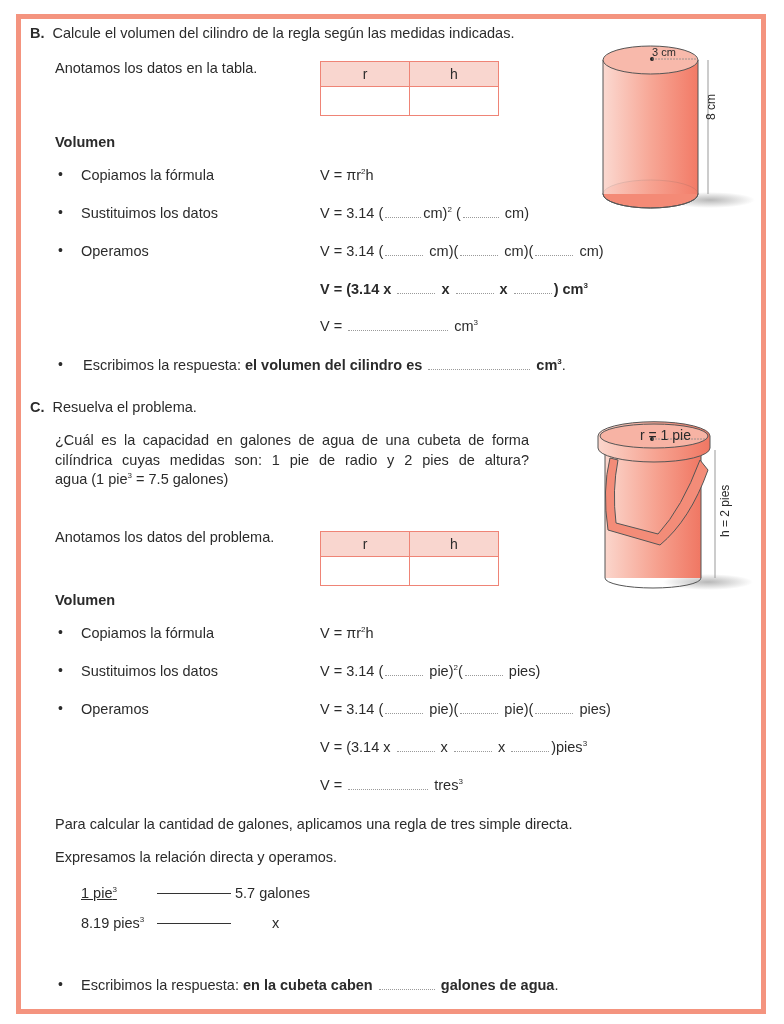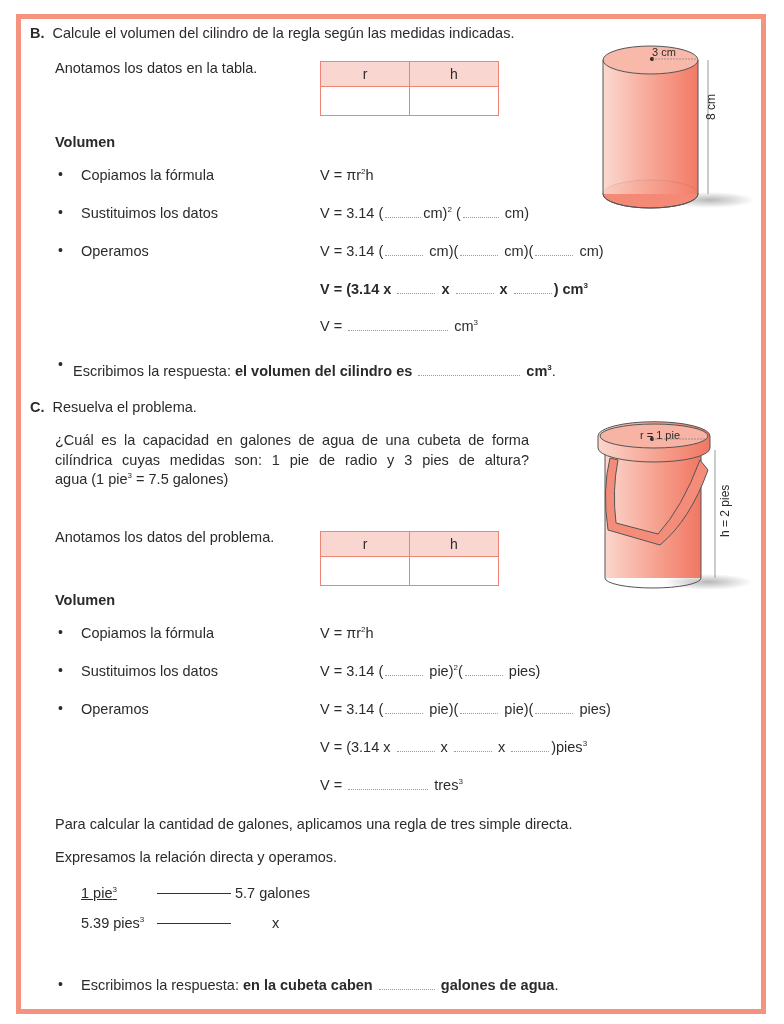--- a/index.html
+++ b/index.html
@@ -94,32 +94,32 @@
 
 <div class="t" style="left:320px;top:280px;font-weight:bold;">
   <span>V = (3.14 x</span> <span class="blank" style="width:38px"></span> <span>x</span> <span class="blank" style="width:38px"></span> <span>x</span> <span class="blank" style="width:38px"></span><span>) cm</span><sup>3</sup>
 </div>
 
 <div class="t" style="left:320px;top:317px;">
   <span>V = </span><span class="blank" style="width:100px"></span> <span>cm</span><sup>3</sup>
 </div>
 
 <div class="bullet" style="left:58px;top:356px;">•</div>
-<div class="t" style="left:73px;top:356px;margin-top:6px;">
+<div class="t" style="left:83px;top:356px;">
   <span>Escribimos la respuesta: </span><span class="b">el volumen del cilindro es</span> <span class="blank" style="width:102px"></span> <span class="b">cm</span><sup class="b">3</sup><span>.</span>
 </div>
 
 <div class="t" style="left:30px;top:398px;">
   <span class="letter">C.</span>&nbsp;
   <span>Resuelva el problema.</span>
 </div>
 
 <div class="para" style="left:55px;top:431px;">
   <div style="text-align-last:justify">¿Cuál es la capacidad en galones de agua de una cubeta de forma</div>
-  <div style="text-align-last:justify">cilíndrica cuyas medidas son: 1 pie de radio y 3 pies de altura?</div>
+  <div style="text-align-last:justify">cilíndrica cuyas medidas son: 1 pie de radio y 2 pies de altura?</div>
   <div><span>agua (1 pie</span><sup>3</sup><span> = 7.5 galones)</span></div>
 </div>
 
 <div class="t" style="left:55px;top:528px;">Anotamos los datos del problema.</div>
 <table class="dt" style="left:320px;top:531px;">
   <tbody>
       <tr class="hd">
     <td>r</td>
     <td>h</td>
   </tr>
@@ -147,21 +147,21 @@
   <line x1="15" y1="30" x2="15" y2="158" stroke="#555"></line>
   <line x1="111" y1="30" x2="111" y2="158" stroke="#555"></line>
   <path d="M15,158 A48,10 0 0 0 111,158" fill="none" stroke="#555"></path>
   <path d="M8,28 L8,16 A55,14 0 0 1 120,16 L120,28 A56,14 0 0 1 8,28 Z" fill="url(#bkg)" stroke="#555"></path>
   <ellipse cx="64" cy="16" rx="54" ry="12" fill="#f7b3a4" stroke="#555"></ellipse>
   <path d="M20,38 Q12,70 18,110 L70,125 Q100,100 118,50 L110,40 Q92,88 68,114 L26,103 Q22,70 28,40 Z" fill="#f38c78" stroke="#555" stroke-width="1"></path>
   <circle cx="62" cy="19" r="2" fill="#222"></circle>
   <line x1="62" y1="19" x2="115" y2="19" stroke="#888" stroke-dasharray="2,1" stroke-width="0.8"></line>
   <line x1="125" y1="30" x2="125" y2="158" stroke="#999"></line>
 </svg>
-<div class="t" style="left:640px;top:426px;font-size:11px;">r = 1 pie</div>
+<div class="t" style="left:640px;top:426px;font-size:14px;">r = 1 pie</div>
 <div class="t" style="left:716px;top:537px;font-size:12px;transform:rotate(-90deg);transform-origin:left top;">h = 2 pies</div>
 
 <div class="t b" style="left:55px;top:591px;">Volumen</div>
 
 <div class="bullet" style="left:58px;top:624px;">•</div>
 <div class="t" style="left:81px;top:624px;">Copiamos la fórmula</div>
 <div class="t" style="left:320px;top:624px;">
   <span>V = </span><span>πr</span><sup>2</sup><span>h</span>
 </div>
 
@@ -188,21 +188,21 @@
 <div class="t" style="left:55px;top:815px;">Para calcular la cantidad de galones, aplicamos una regla de tres simple directa.</div>
 <div class="t" style="left:55px;top:848px;">Expresamos la relación directa y operamos.</div>
 
 <div class="t" style="left:81px;top:884px;text-decoration:underline;">
   <span>1 pie</span><sup>3</sup>
 </div>
 <div class="dash" style="position:absolute;left:155px;top:893px;"></div>
 <div class="t" style="left:235px;top:884px;">5.7 galones</div>
 
 <div class="t" style="left:81px;top:914px;">
-  <span>5.39 pies</span><sup>3</sup>
+  <span>8.19 pies</span><sup>3</sup>
 </div>
 <div class="dash" style="position:absolute;left:155px;top:923px;"></div>
 <div class="t" style="left:272px;top:914px;">x</div>
 
 <div class="bullet" style="left:58px;top:976px;">•</div>
 <div class="t" style="left:81px;top:976px;">
   <span>Escribimos la respuesta: </span><span class="b">en la cubeta caben</span> <span class="blank" style="width:56px"></span> <span class="b">galones de agua</span><span>.</span>
 </div>
 
 </body></html>

